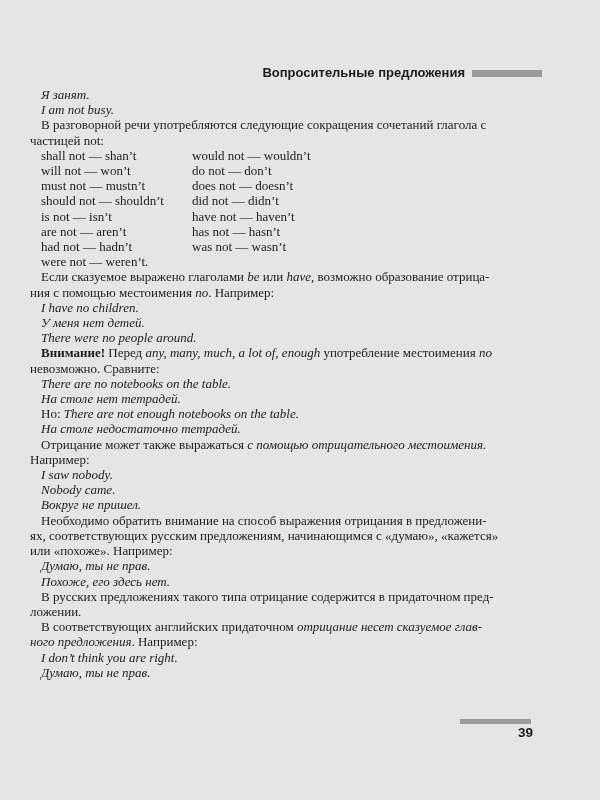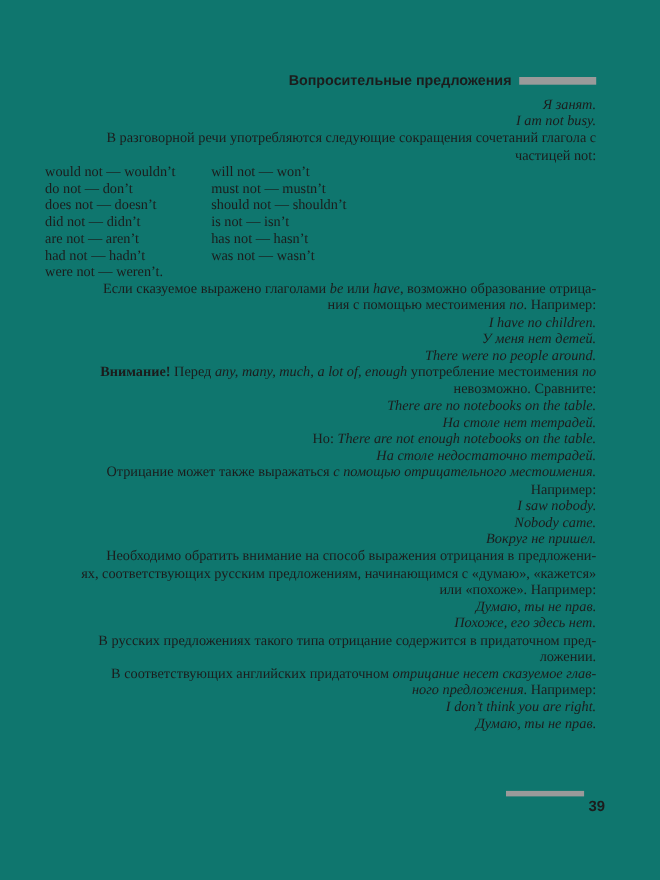--- a/index.html
+++ b/index.html
@@ -1,62 +1,64 @@
 <!DOCTYPE html>
 <html><head>
 <meta charset="utf-8">
 <style>
   html,body{margin:0;padding:0;background:#ffffff;}
   .page{
-    position:relative;width:600px;height:800px;background:#0f766e;
+    position:relative;width:600px;height:800px;background:#e5e5e5;
     font-family:"Liberation Serif",serif;font-size:13px;line-height:15.2px;
     color:#1c1c1c;overflow:hidden;
   }
   .content{position:absolute;left:30px;top:66px;width:512px;}
   .running-header{
     display:flex;justify-content:flex-end;align-items:center;gap:7px;
     font-family:"Liberation Sans",sans-serif;font-weight:bold;font-size:13px;
     margin-bottom:7px;height:14px;
   }
   .header-bar{width:70px;height:7px;}
-  .para{white-space:pre-wrap;text-indent:11px;text-align:right;}
+  .para{white-space:pre-wrap;text-indent:11px;}
   .cols{display:grid;grid-template-columns:151px auto;padding-left:11px;}
   .cols .cell{white-space:pre;}
   .r-i{font-style:italic;}
   .r-b{font-weight:bold;}
   .r-bi{font-weight:normal;font-style:italic;}
   .footer-bar{position:absolute;left:460px;top:719px;width:71px;height:5px;}
   .page-number{
-    position:absolute;top:725px;right:50px;
+    position:absolute;top:725px;right:67px;
     font-family:"Liberation Sans",sans-serif;font-weight:bold;font-size:13.5px;
   }
 </style>
 </head>
 <body>
 
 <div class="page" style="color: rgb(28, 28, 28);">
   <div class="content">
     <div class="running-header">
       <span>Вопросительные предложения</span>
       <span class="header-bar" style="background: rgb(154, 154, 154);"></span>
     </div>
     <div id="text-body">
         <div class="para"><span class="r-i">Я занят.</span></div>
         <div class="para"><span class="r-i">I am </span><span class="r-bi">not</span><span class="r-i"> busy.</span></div>
         <div class="para"><span class="r-r">В разговорной речи употребляются следующие сокращения сочетаний глагола с
 частицей not:</span></div>
         <div class="cols">
+          <div class="cell">shall not — shan’t</div>
           <div class="cell">would not — wouldn’t</div>
           <div class="cell">will not — won’t</div>
           <div class="cell">do not — don’t</div>
           <div class="cell">must not — mustn’t</div>
           <div class="cell">does not — doesn’t</div>
           <div class="cell">should not — shouldn’t</div>
           <div class="cell">did not — didn’t</div>
           <div class="cell">is not — isn’t</div>
+          <div class="cell">have not — haven’t</div>
           <div class="cell">are not — aren’t</div>
           <div class="cell">has not — hasn’t</div>
           <div class="cell">had not — hadn’t</div>
           <div class="cell">was not — wasn’t</div>
           <div class="cell">were not — weren’t.</div>
         </div>
         <div class="para"><span class="r-r">Если сказуемое выражено глаголами </span><span class="r-i">be</span><span class="r-r"> или </span><span class="r-i">have</span><span class="r-r">, возможно образование отрица-
 ния с помощью местоимения </span><span class="r-i">no</span><span class="r-r">. Например:</span></div>
         <div class="para"><span class="r-i">I have no children.</span></div>
         <div class="para"><span class="r-i">У меня нет детей.</span></div>

